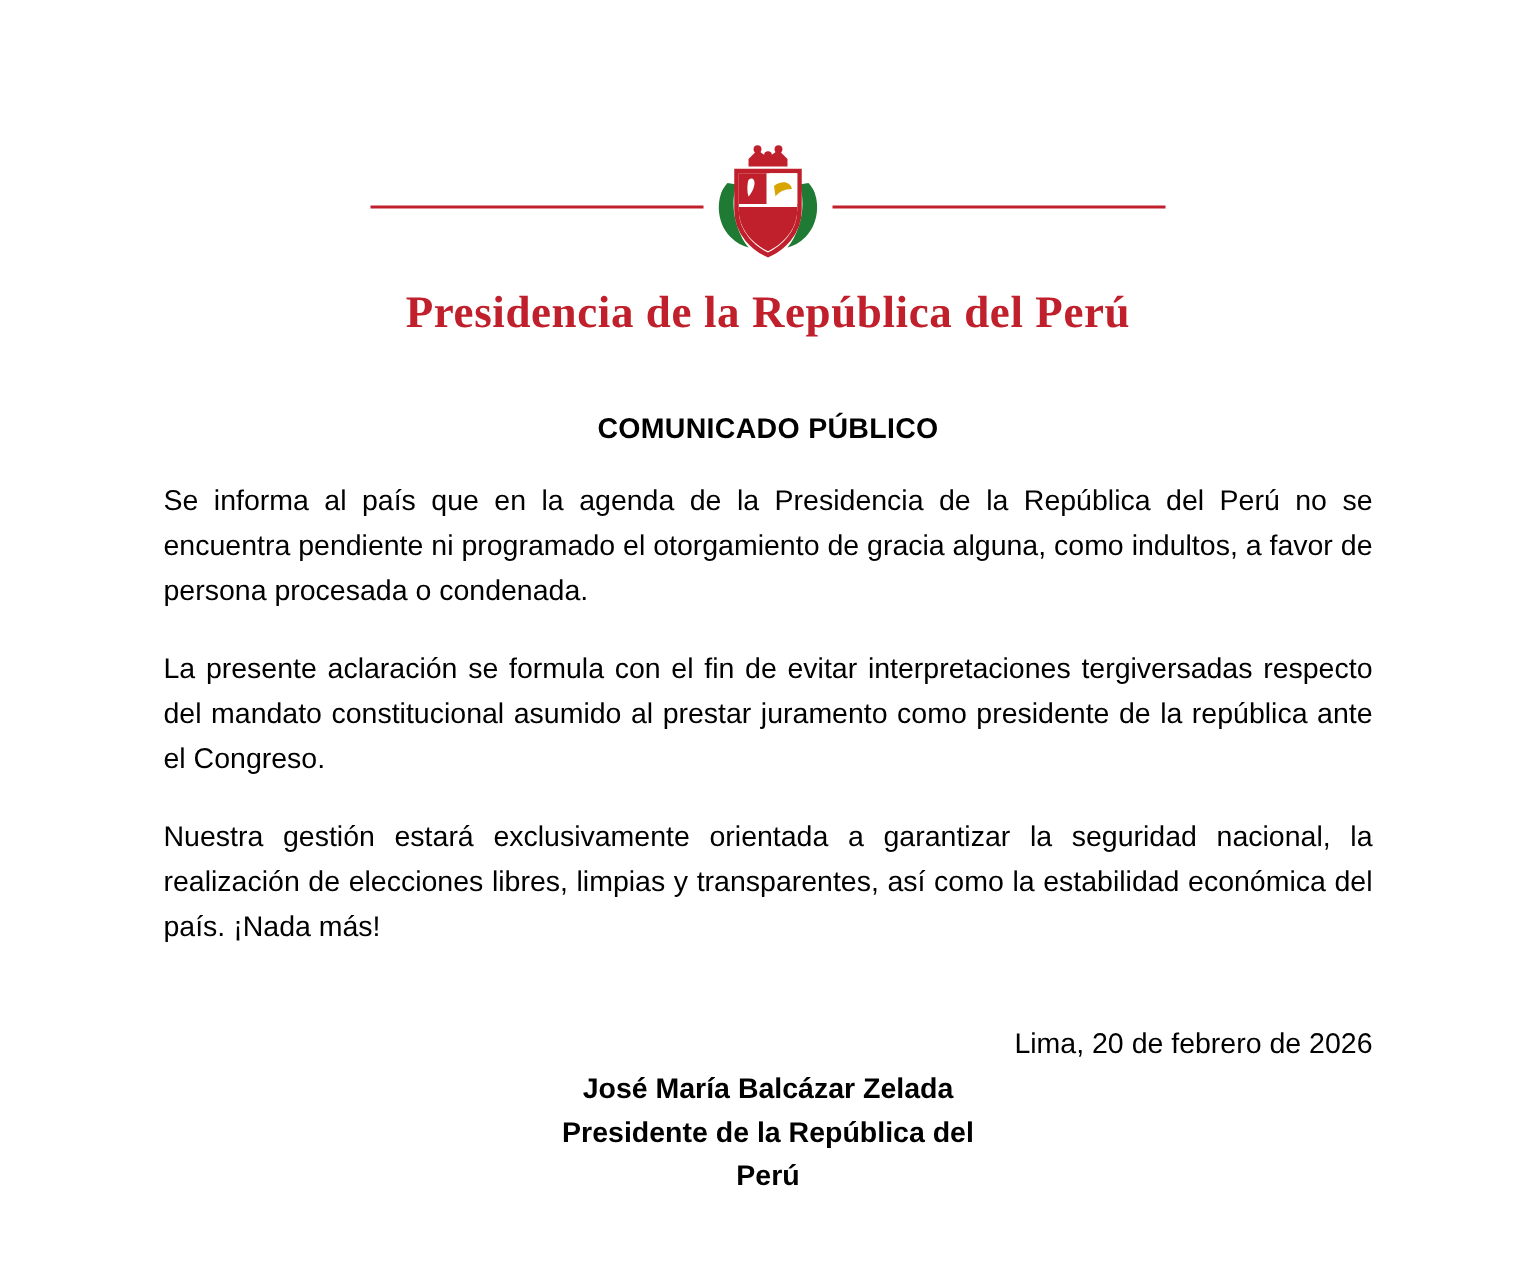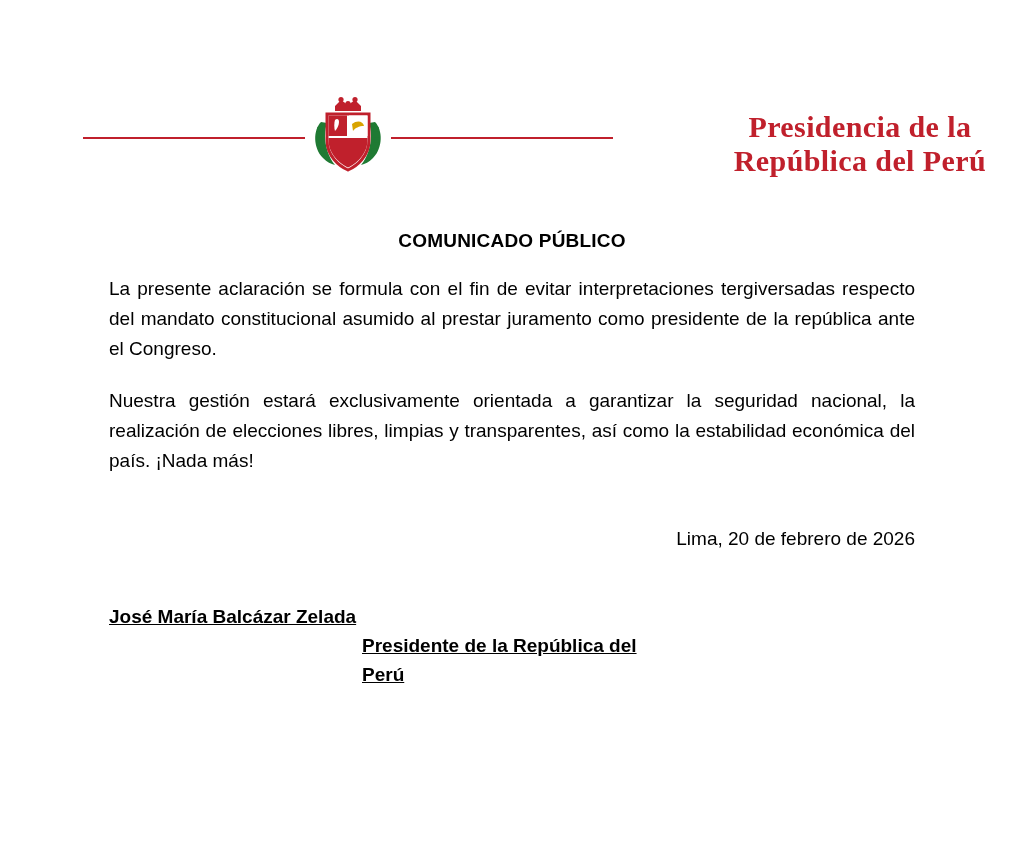--- a/index.html
+++ b/index.html
@@ -20,20 +20,21 @@
     width: 1024px;
     height: 847px;
     background: #ffffff;
     box-sizing: border-box;
   }
 
   
   .letterhead {
     padding-top: 96px;
     display: flex;
+    flex-direction: column;
     align-items: center;
   }
 
   .crest-row {
     display: flex;
     align-items: center;
     justify-content: center;
     width: 100%;
   }
 
@@ -88,22 +89,21 @@
   }
 
   .place-date {
     margin-top: 48px;
     font-size: 19px;
     line-height: 30px;
     text-align: right;
   }
 
   .signature {
-    margin-top: 48px;
-    text-decoration: underline;
+    text-align: center;
   }
 
   .sig-name {
     font-weight: bold;
     font-size: 19px;
     line-height: 29px;
   }
 
   .sig-role {
     font-weight: bold;
@@ -154,20 +154,21 @@
 
       <div class="rule"></div>
     </div>
 
     <div class="letterhead-title">Presidencia de la República del Perú</div>
   </div>
 
   <div class="doc-title">COMUNICADO PÚBLICO</div>
 
   <div class="content">
+    <p class="para">Se informa al país que en la agenda de la Presidencia de la República del Perú no se encuentra pendiente ni programado el otorgamiento de gracia alguna, como indultos, a favor de persona procesada o condenada.</p>
     <p class="para">La presente aclaración se formula con el fin de evitar interpretaciones tergiversadas respecto del mandato constitucional asumido al prestar juramento como presidente de la república ante el Congreso.</p>
     <p class="para">Nuestra gestión estará exclusivamente orientada a garantizar la seguridad nacional, la realización de elecciones libres, limpias y transparentes, así como la estabilidad económica del país. ¡Nada más!</p>
 
     <div class="place-date">Lima, 20 de febrero de 2026</div>
 
     <div class="signature">
       <div class="sig-name">José María Balcázar Zelada</div>
       <div class="sig-role">Presidente de la República del Perú</div>
     </div>
   </div>

